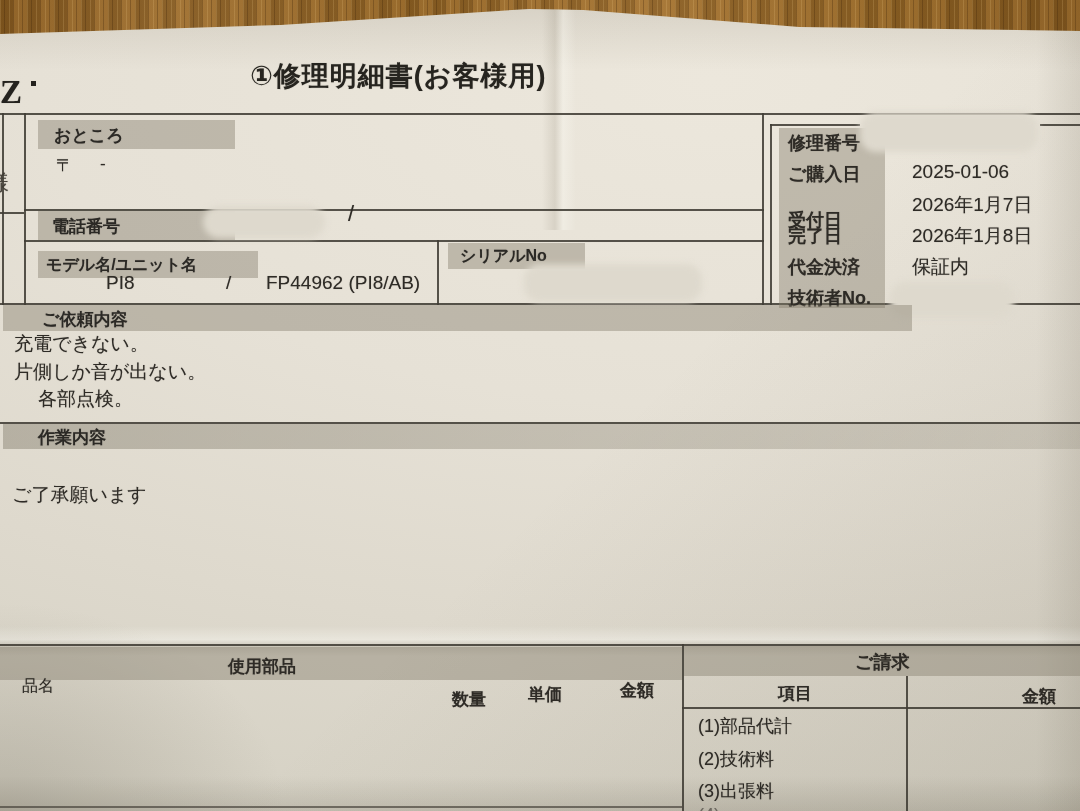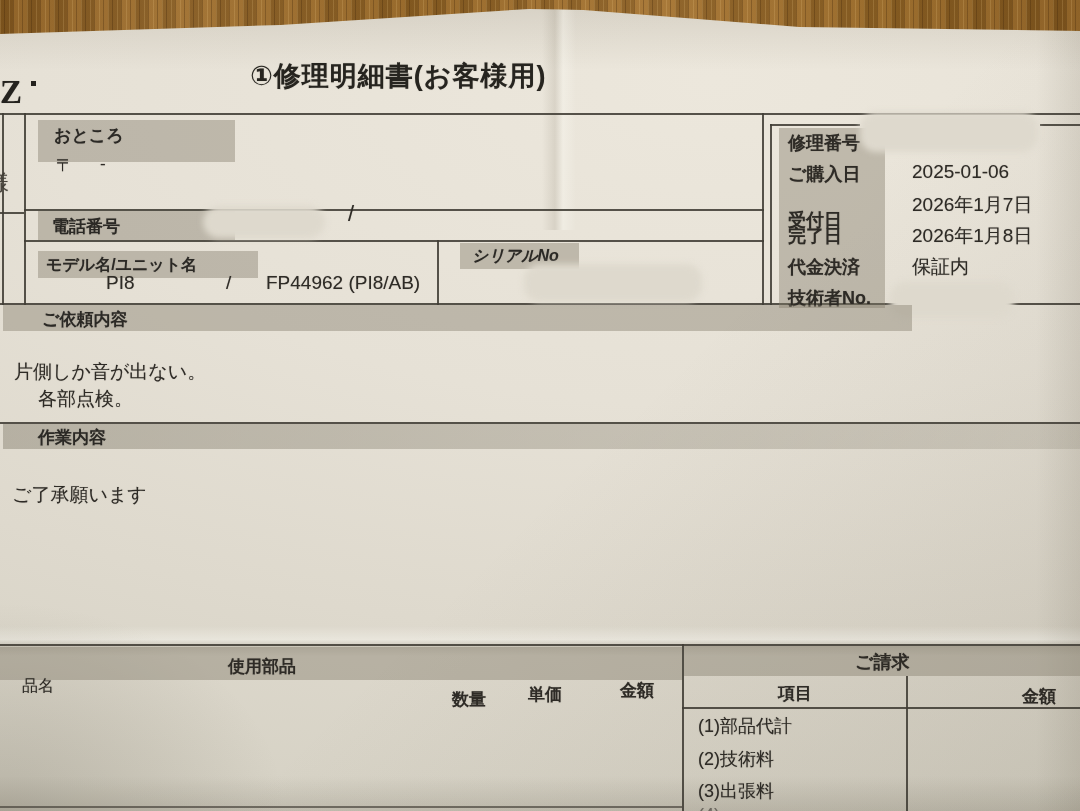--- a/index.html
+++ b/index.html
@@ -71,34 +71,34 @@
     <div class="line" style="left:770px; top:124px; width:2px; height:181px;"></div>
     <div class="line" style="left:770px; top:124px; width:90px; height:2px;"></div>
     <div class="line" style="left:1040px; top:124px; width:40px; height:2px;"></div>
     <div class="line" style="left:0; top:422px; width:1080px; height:2px;"></div>
     <div class="line" style="left:0; top:644px; width:1080px; height:2px;"></div>
     <div class="line" style="left:682px; top:644px; width:2px; height:167px;"></div>
     <div class="line" style="left:682px; top:707px; width:398px; height:2px;"></div>
     <div class="line" style="left:906px; top:676px; width:2px; height:135px;"></div>
     <div class="line" style="left:0; top:806px; width:682px; height:2px; opacity:.65;"></div>
 
-    <div class="band" style="left:38px; top:120px; width:197px; height:42px; font-size:17px; padding:4px 0 0 16px;">おところ</div>
+    <div class="band" style="left:38px; top:120px; width:197px; height:29px; font-size:17px; padding:4px 0 0 16px;">おところ</div>
     <div class="txt" style="left:56px; top:154px; font-size:17px;">〒</div>
     <div class="txt" style="left:100px; top:154px; font-size:17px;">-</div>
 
     <div class="band" style="left:38px; top:211px; width:197px; height:29px; font-size:17px; padding:4px 0 0 14px;">電話番号</div>
     <div class="redact" style="left:203px; top:206px; width:122px; height:32px;"></div>
     <div class="txt" style="left:348px; top:201px; font-size:22px;">/</div>
 
     <div class="band" style="left:38px; top:243px; width:220px; height:27px; font-size:16px; padding:4px 0 0 8px;margin-top:8px;">モデル名/ユニット名</div>
     <div class="txt" style="left:106px; top:272px; font-size:19px;">PI8</div>
     <div class="txt" style="left:226px; top:272px; font-size:19px;">/</div>
     <div class="txt" style="left:266px; top:272px; font-size:19px;">FP44962 (PI8/AB)</div>
 
-    <div class="band" style="left:460px; top:243px; width:119px; height:26px; font-size:16px; padding:3px 0 0 12px;font-style:italic;">シリアルNo</div>
+    <div class="band" style="left:448px; top:243px; width:137px; height:26px; font-size:16px; padding:3px 0 0 12px;">シリアルNo</div>
     <div class="redact" style="left:524px; top:264px; width:178px; height:38px;"></div>
 
     <div class="band" style="left:779px; top:128px; width:106px; height:180px;"></div>
     <div class="txt bold" style="left:788px; top:131px; font-size:18px;">修理番号</div>
     <div class="redact" style="left:860px; top:112px; width:178px; height:40px;"></div>
 
     <div class="txt bold" style="left:788px; top:162px; font-size:18px;">ご購入日</div>
     <div class="txt" style="left:912px; top:161px; font-size:19px;">2025-01-06</div>
 
     <div class="txt bold" style="left:788px; top:208px; font-size:18px;">受付日</div>
@@ -107,20 +107,21 @@
     <div class="txt bold" style="left:788px; top:224px; font-size:18px;">完了日</div>
     <div class="txt" style="left:912px; top:223px; font-size:19px;">2026年1月8日</div>
 
     <div class="txt bold" style="left:788px; top:255px; font-size:18px;">代金決済</div>
     <div class="txt" style="left:912px; top:254px; font-size:19px;">保証内</div>
 
     <div class="txt bold" style="left:788px; top:286px; font-size:18px;">技術者No.</div>
     <div class="redact" style="left:890px; top:282px; width:124px; height:36px;"></div>
 
     <div class="band" style="left:3px; top:305px; width:909px; height:26px; font-size:17px; padding:3px 0 0 39px;">ご依頼内容</div>
+    <div class="txt" style="left:14px; top:331px; font-size:19px;">充電できない。</div>
     <div class="txt" style="left:14px; top:359px; font-size:19px;">片側しか音が出ない。</div>
     <div class="txt" style="left:14px; top:386px; font-size:19px;margin-left:24px;">各部点検。</div>
 
     <div class="band" style="left:3px; top:424px; width:1077px; height:25px; font-size:17px; padding:2px 0 0 35px;
                 background:linear-gradient(90deg, rgba(130,124,108,.45), rgba(130,124,108,.30) 70%, rgba(130,124,108,.22));">作業内容</div>
     <div class="txt" style="left:12px; top:482px; font-size:19px;">ご了承願います</div>
 
     <div class="band" style="left:0px; top:647px; width:682px; height:33px;"></div>
     <div class="txt bold" style="left:228px; top:655px; font-size:17px;">使用部品</div>
     <div class="txt" style="left:22px; top:676px; font-size:16px;">品名</div>

